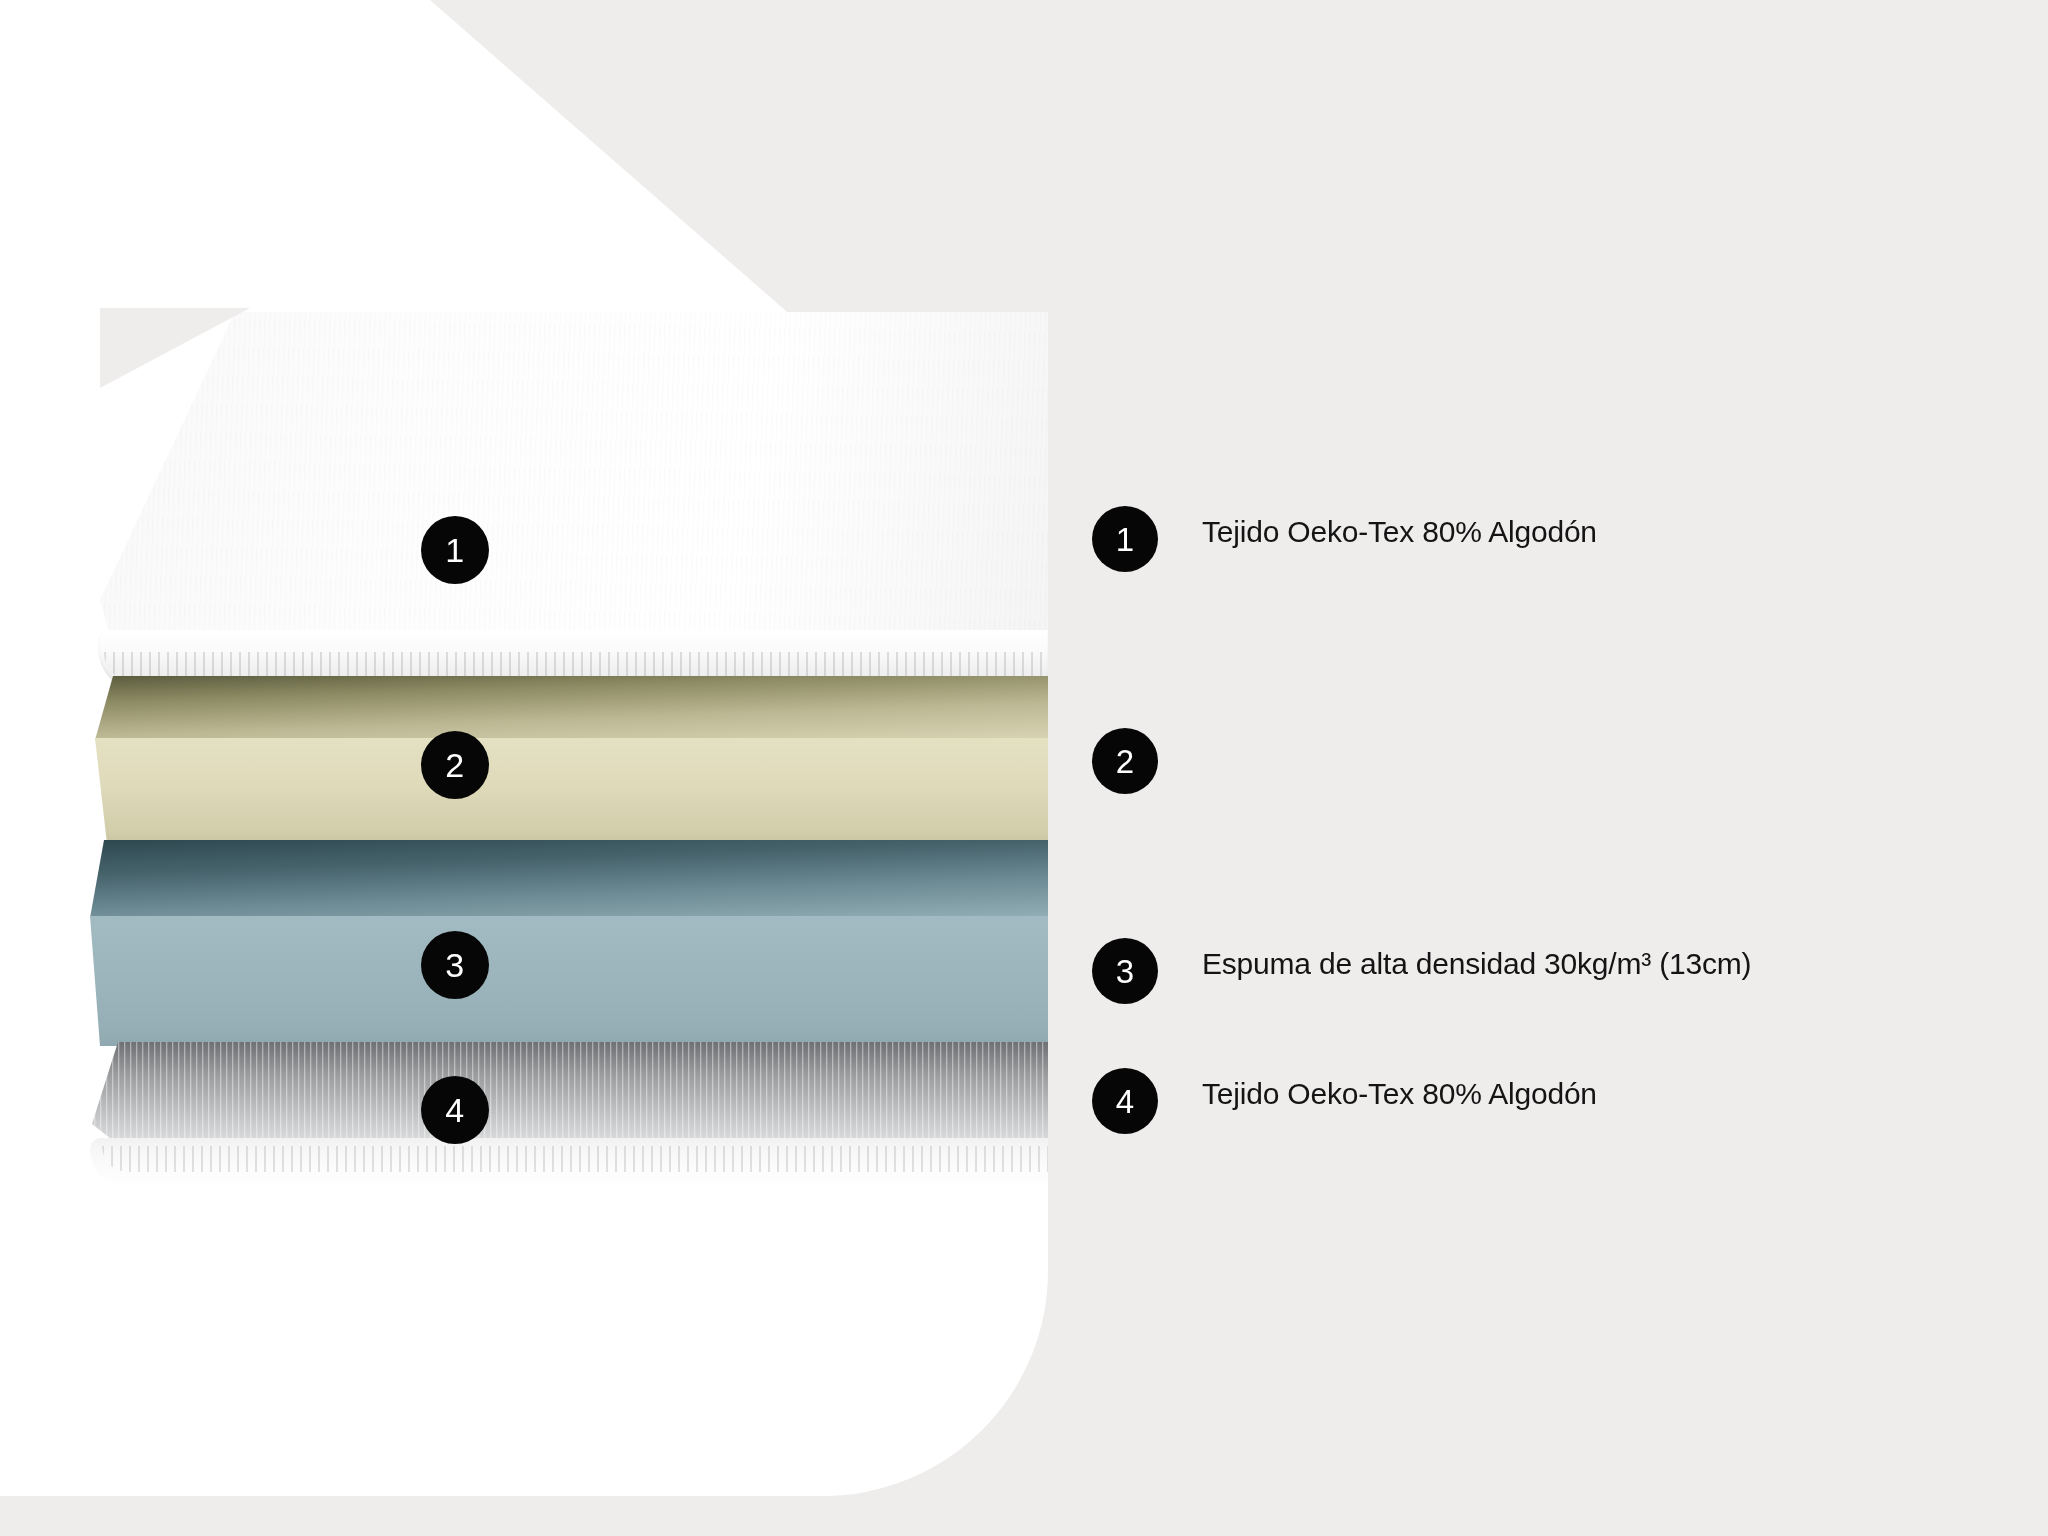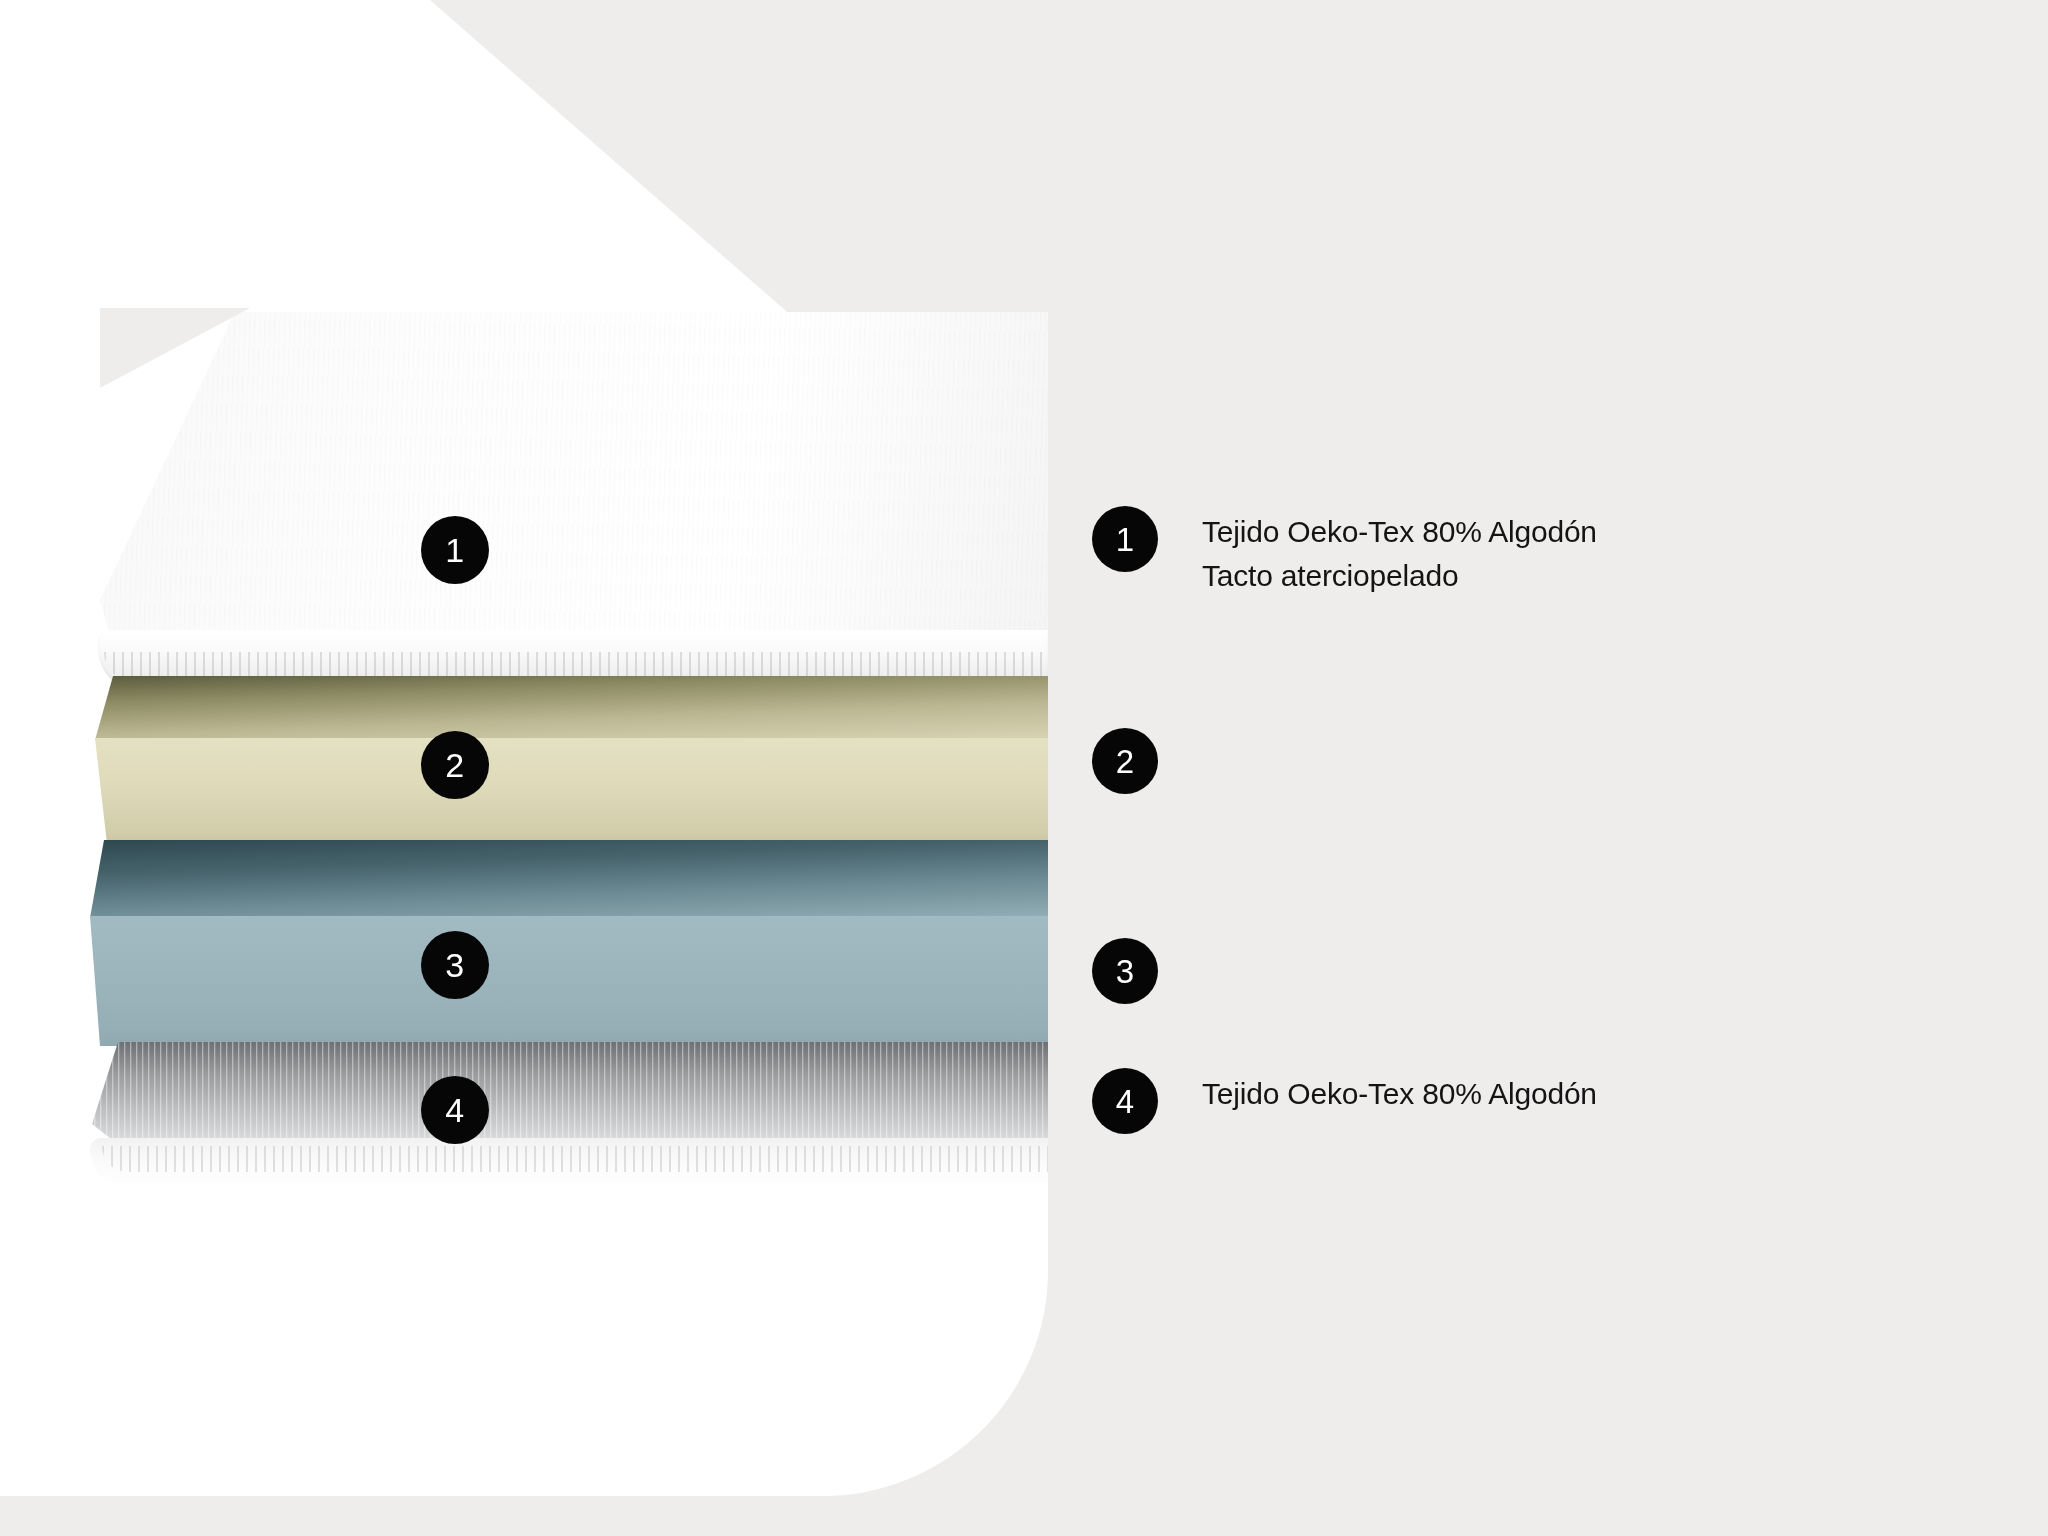--- a/index.html
+++ b/index.html
@@ -254,30 +254,32 @@
   <div class="badge badge-m2">2</div>
   <div class="badge badge-m3">3</div>
   <div class="badge badge-m4">4</div>
 
   <div class="legend">
 
     <div class="legend-row row-1">
       <div class="badge-l">1</div>
       <div class="legend-text">
         <span>Tejido Oeko-Tex 80% Algodón</span>
-        <span class="l2">Tacto aterciopelado</span>
       </div>
     </div>
 
     <div class="legend-row row-2">
       <div class="badge-l">2</div>
     </div>
 
     <div class="legend-row row-3">
       <div class="badge-l">3</div>
+      <div class="legend-text">
+        <span>Espuma de alta densidad 30kg/m³ (13cm)</span>
+      </div>
     </div>
 
     <div class="legend-row row-4">
       <div class="badge-l">4</div>
       <div class="legend-text">
         <span>Tejido Oeko-Tex 80% Algodón</span>
       </div>
     </div>
 
   </div>

